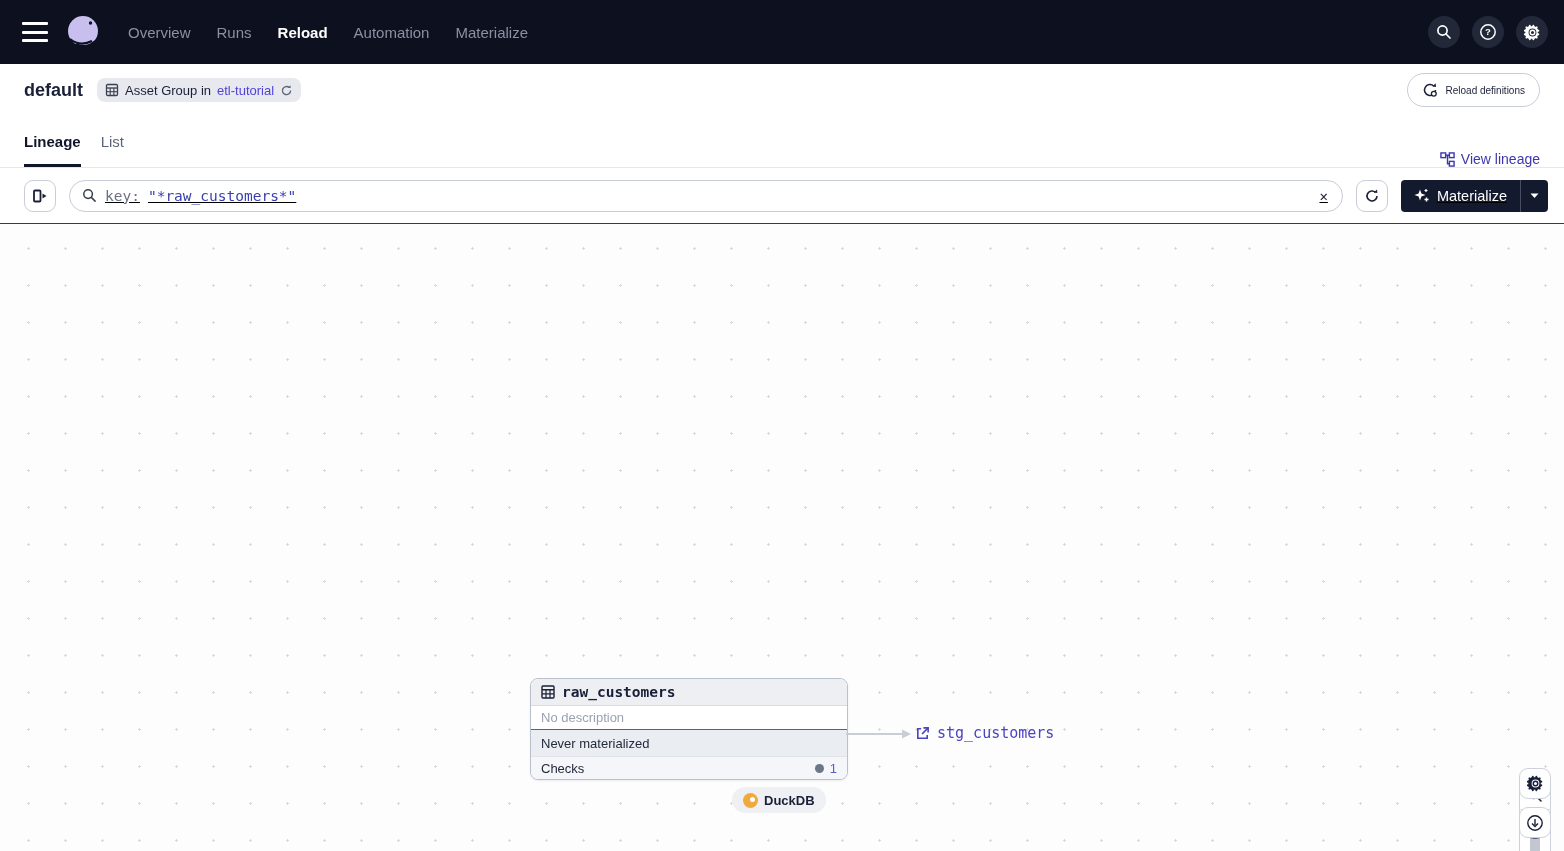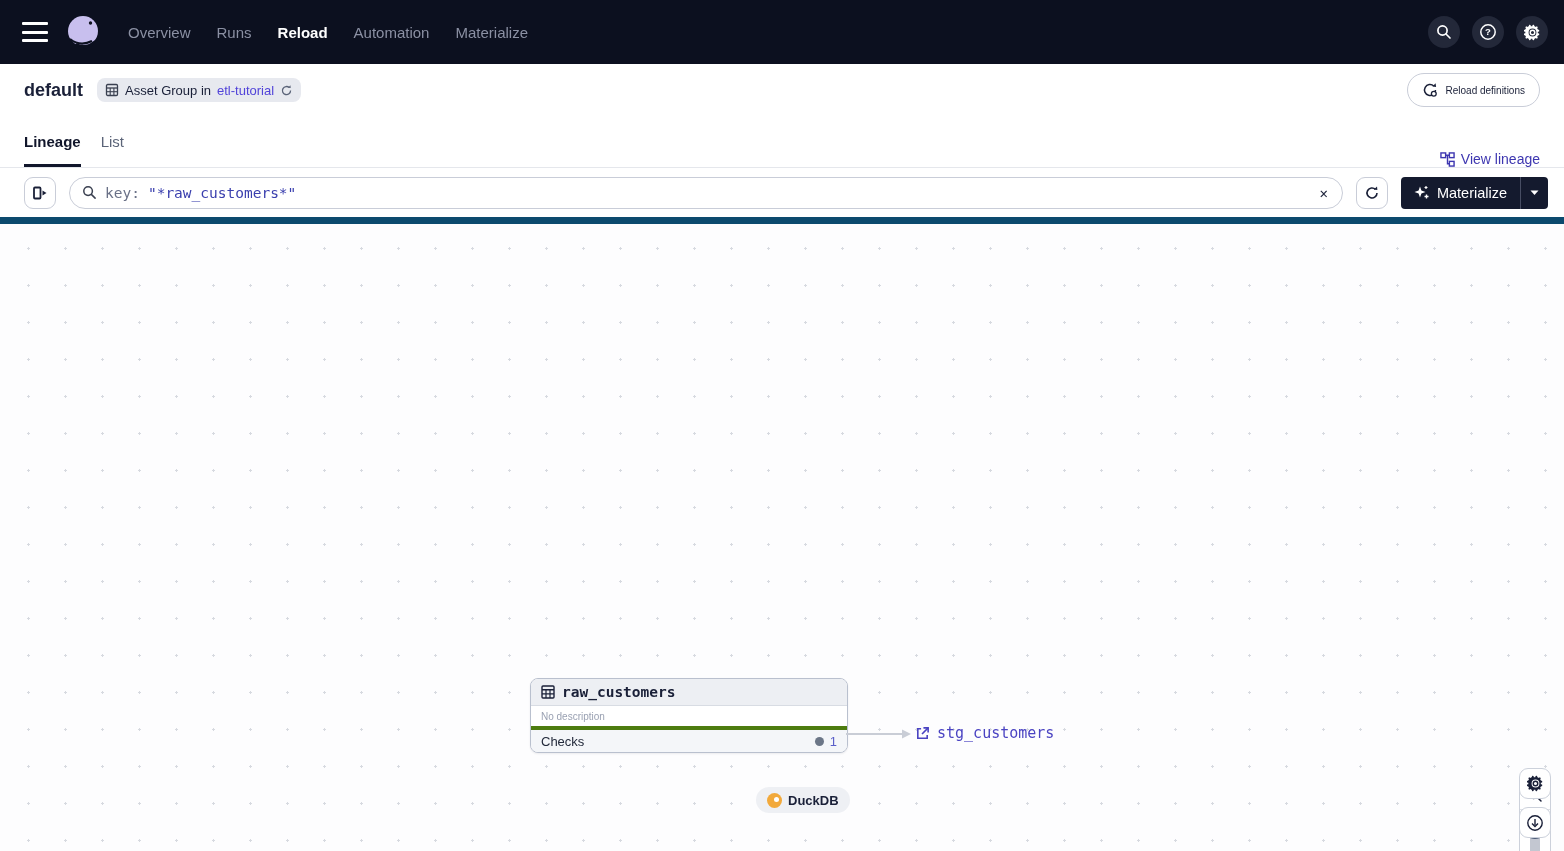--- a/index.html
+++ b/index.html
@@ -26,46 +26,46 @@
   .reload-btn { margin-left:auto; display:flex; align-items:center; gap:8px; height:34px; padding:0 14px; border:1px solid #c9cdd8; border-radius:17px; background:#fff; font-size:10px; color:#1a2038; cursor:pointer; }
 
   
   .tabsbar { height:52px; display:flex; align-items:flex-end; padding:0 24px; border-bottom:1px solid #e5e7ec; background:#fff; }
   .tab { font-size:15px; color:#5b6478; margin-right:20px; height:100%; display:flex; align-items:center; position:relative; cursor:pointer; }
   .tab.active { color:#11162b; font-weight:700; }
   .tab.active::after { content:""; position:absolute; left:0; right:0; bottom:0; height:3px; background:#11162b; }
   .view-lineage { margin-left:auto; display:flex; align-items:center; gap:6px; color:#3d36b0; font-size:14px; cursor:pointer; }
 
   
-  .toolbar { height:56px; display:flex; align-items:center; padding:0 16px 0 24px; gap:13px; border-bottom:7px solid #0c4a6e; background:#fff; }
+  .toolbar { height:56px; display:flex; align-items:center; padding:0 16px 0 24px; gap:13px; border-bottom:1px solid #0c4a6e; background:#fff;text-decoration:underline; }
   .sq-btn { width:32px; height:32px; border:1px solid #c9cdd8; border-radius:9px; background:#fff; display:flex; align-items:center; justify-content:center; cursor:pointer; flex:none; color:#1a2038; }
   .searchbox { flex:1; height:32px; border:1px solid #c9cdd8; border-radius:16px; display:flex; align-items:center; padding:0 12px; gap:8px; font-size:14.5px; cursor:text; background:#fff; }
   .searchbox .key { color:#6a7187; }
   .searchbox .val { color:#3a3fae; }
   .searchbox .clear { margin-left:auto; color:#1a2038; font-size:14px; cursor:pointer; padding:0 2px; }
   .materialize { display:flex; align-items:stretch; height:32px; background:#141a2e; border-radius:4px; color:#fff; overflow:hidden; flex:none; cursor:pointer; }
   .materialize .main { display:flex; align-items:center; gap:7px; padding:0 13px; font-size:14.5px; }
   .materialize .divider { width:1px; background:#474d63; margin:0; }
   .materialize .caret { width:27px; display:flex; align-items:center; justify-content:center; font-size:10px; }
 
   
   .canvas { position:relative; height:627px; background:#fdfdfe;
     background-image:radial-gradient(#d7dae0 1.3px, transparent 1.4px);
     background-size:37px 37px; background-position:10px 6px; overflow:hidden; }
 
   .asset-node { position:absolute; left:530px; top:454px; width:318px; border:1px solid #b9c0ce; border-radius:8px; background:#fff; box-shadow:0 1px 2px rgba(20,26,46,.08); overflow:hidden; cursor:pointer; }
   .an-header { height:27px; background:#edeff3; border-bottom:1px solid #d8dce3; display:flex; align-items:center; gap:7px; padding:0 10px; font-size:14.5px; font-weight:700; color:#1a2038; }
-  .an-desc { height:24px; display:flex; align-items:center; padding:0 10px; font-size:10px; color:#9aa1b2; border-bottom:4px solid #4d7c0f; }
+  .an-desc { height:24px; display:flex; align-items:center; padding:0 10px; font-size:13px; color:#9aa1b2; border-bottom:1px solid #4d7c0f; }
   .an-status { height:27px; background:#eaedf2; display:flex; align-items:center; padding:0 10px; font-size:13px; color:#232a3b; border-bottom:1px solid #e0e3e9; }
   .an-checks { height:22px; background:#f4f6f9; display:flex; align-items:center; padding:0 10px; font-size:13px; color:#232a3b; }
   .an-checks .right { margin-left:auto; display:flex; align-items:center; gap:6px; }
   .check-dot { width:9px; height:9px; border-radius:50%; background:#6b7687; }
   .check-count { color:#5a5fc9; font-size:13px; }
 
-  .kind-badge { position:absolute; left:756px; top:563px; height:26px; background:#eef0f4; border-radius:13px; display:flex; align-items:center; gap:6px; padding:0 11px; font-size:13px; font-weight:700; color:#1a2038; cursor:pointer; }
+  .kind-badge { position:absolute; left:732px; top:563px; height:26px; background:#eef0f4; border-radius:13px; display:flex; align-items:center; gap:6px; padding:0 11px; font-size:13px; font-weight:700; color:#1a2038; cursor:pointer; }
   .duck-circle { width:15px; height:15px; border-radius:50%; background:#f2a93b; position:relative; }
   .duck-circle::after { content:""; position:absolute; left:7px; top:4.5px; width:5px; height:5px; border-radius:50%; background:#fff; }
 
   .edge-arrow { position:absolute; left:846px; top:503px; }
   .downstream { position:absolute; left:915px; top:500px; display:flex; align-items:center; gap:7px; color:#4a43c2; cursor:pointer; }
   .downstream .dname { font-size:15px; font-weight:500; }
 
   .zoom-panel { position:absolute; left:1519px; top:555px; width:32px; height:202px; background:#fff; border:1px solid #ccd1db; border-radius:9px; display:flex; flex-direction:column; }
   .zp-btn { height:30px; display:flex; align-items:center; justify-content:center; cursor:pointer; color:#1a2038; }
   .zp-btn.top { border-bottom:1px solid #dfe2e8; }
@@ -212,20 +212,21 @@
       <svg width="14" height="14" viewBox="0 0 14 14">
           <rect x="1" y="1" width="12" height="12" rx="1" fill="none" stroke="#1a2038" stroke-width="1.4"></rect>
           <line x1="1" y1="4.8" x2="13" y2="4.8" stroke="#1a2038" stroke-width="1.4"></line>
           <line x1="5" y1="4.8" x2="5" y2="13" stroke="#1a2038" stroke-width="1.2"></line>
           <line x1="9" y1="4.8" x2="9" y2="13" stroke="#1a2038" stroke-width="1.2"></line>
           <line x1="1" y1="8.9" x2="13" y2="8.9" stroke="#1a2038" stroke-width="1.2"></line>
         </svg>
       <span>raw_customers</span>
     </div>
     <div class="an-desc">No description</div>
+    <div class="an-status">Never materialized</div>
     <div class="an-checks">
       <span>Checks</span>
       <span class="right">
         <span class="check-dot"></span>
         <span class="check-count">1</span>
       </span>
     </div>
   </div>
 
   <div class="kind-badge">

